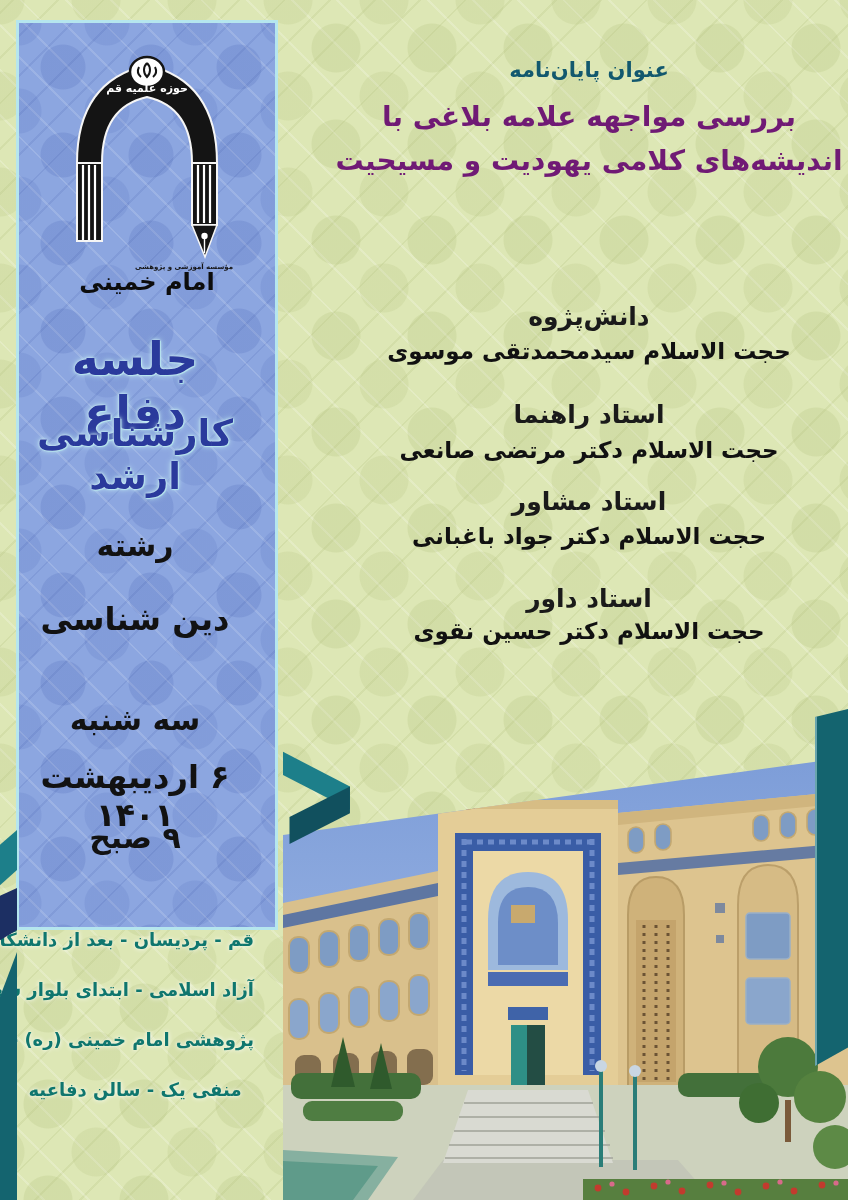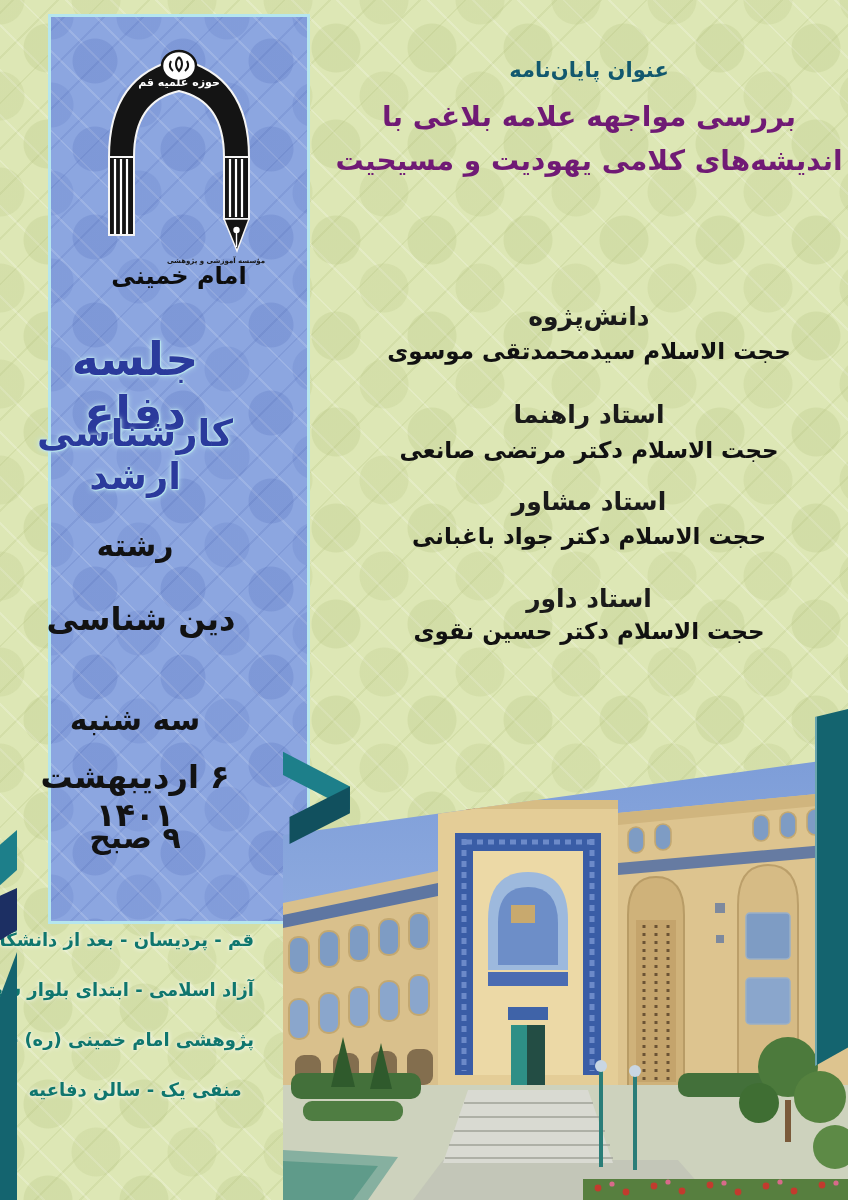--- a/index.html
+++ b/index.html
@@ -9,29 +9,28 @@
     background:
       radial-gradient(circle 26px at 50% 50%, rgba(173,188,118,.22) 24px, transparent 25px) 0 0/96px 96px,
       radial-gradient(circle 26px at 50% 50%, rgba(173,188,118,.18) 24px, transparent 25px) 48px 48px/96px 96px,
       repeating-linear-gradient(45deg, transparent 0 30px, rgba(255,255,255,.20) 30px 32px),
       repeating-linear-gradient(-45deg, transparent 0 30px, rgba(168,183,112,.18) 30px 32px),
       #dde7b5;
   }
   .abs{position:absolute;}
   
   .sidebar{
-    left:16px;top:14px;width:262px;height:910px;
+    left:16px;top:20px;width:262px;height:910px;
     border:3px solid #b5e6ee;box-sizing:border-box;
     background:
       radial-gradient(circle 24px at 50% 50%, rgba(58,84,170,.16) 22px, transparent 23px) 0 0/88px 88px,
       radial-gradient(circle 24px at 50% 50%, rgba(58,84,170,.12) 22px, transparent 23px) 44px 44px/88px 88px,
       repeating-linear-gradient(45deg, transparent 0 26px, rgba(255,255,255,.14) 26px 28px),
       repeating-linear-gradient(-45deg, transparent 0 26px, rgba(52,76,160,.12) 26px 28px),
       #8ca6e0;
-    margin-left: 32px;
   }
   .side-text{left:16px;width:238px;text-align:center;font-weight:bold;}
   .session-title{
     color:#2a3a9c;
     text-shadow:0 0 1px #eafafd,0 0 3px #c2e9f2,0 0 6px #c2e9f2,1px 1px 0 #9bd6e4;
   }
   .black-text{color:#121212;}
   .address{
     color:#0f766e;font-size:18px;line-height:50px;white-space:nowrap;
     text-shadow:0 0 2px #eef4da,0 0 5px rgba(255,255,255,.95);
@@ -100,21 +99,21 @@
     <text x="132" y="224" text-anchor="middle" font-size="7" font-weight="bold" fill="#141414">مؤسسه آموزشی و پژوهشی</text>
 
     <text x="95" y="245" text-anchor="middle" font-size="24" font-weight="bold" fill="#0d0d0d">امام خمینی</text>
   </svg>
 </div>
 
 <div class="abs side-text session-title" dir="rtl" style="top:332px;font-size:46px;">جلسه دفاع</div>
 <div class="abs side-text session-title" dir="rtl" style="top:412px;font-size:37px;">کارشناسی ارشد</div>
 
 <div class="abs side-text black-text" dir="rtl" style="top:528px;font-size:30px;">رشته</div>
-<div class="abs side-text black-text" dir="rtl" style="top:600px;font-size:32px;padding-left:6px;">دین شناسی</div>
+<div class="abs side-text black-text" dir="rtl" style="top:600px;font-size:32px;">دین شناسی</div>
 
 <div class="abs side-text black-text" dir="rtl" style="top:702px;font-size:30px;">سه شنبه</div>
 <div class="abs side-text black-text" dir="rtl" style="top:758px;font-size:32px;">۶ اردیبهشت ۱۴۰۱</div>
 <div class="abs side-text black-text" dir="rtl" style="top:820px;font-size:30px;">۹ صبح</div>
 
 <div class="abs side-text address" dir="rtl" style="top:915px;">
   <div>قم - پردیسان - بعد از دانشگاه</div>
   <div>آزاد اسلامی - ابتدای بلوار شهید</div>
   <div>پژوهشی امام خمینی (ره) - طبقه</div>
   <div>منفی یک - سالن دفاعیه</div>

